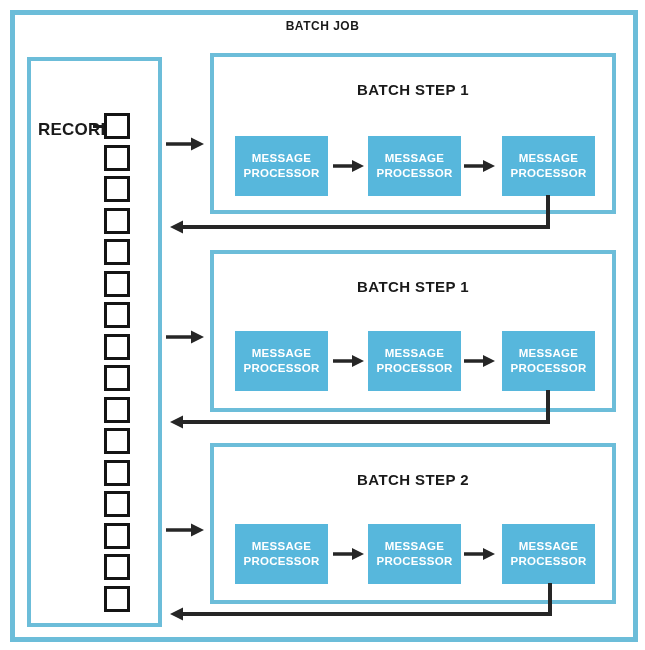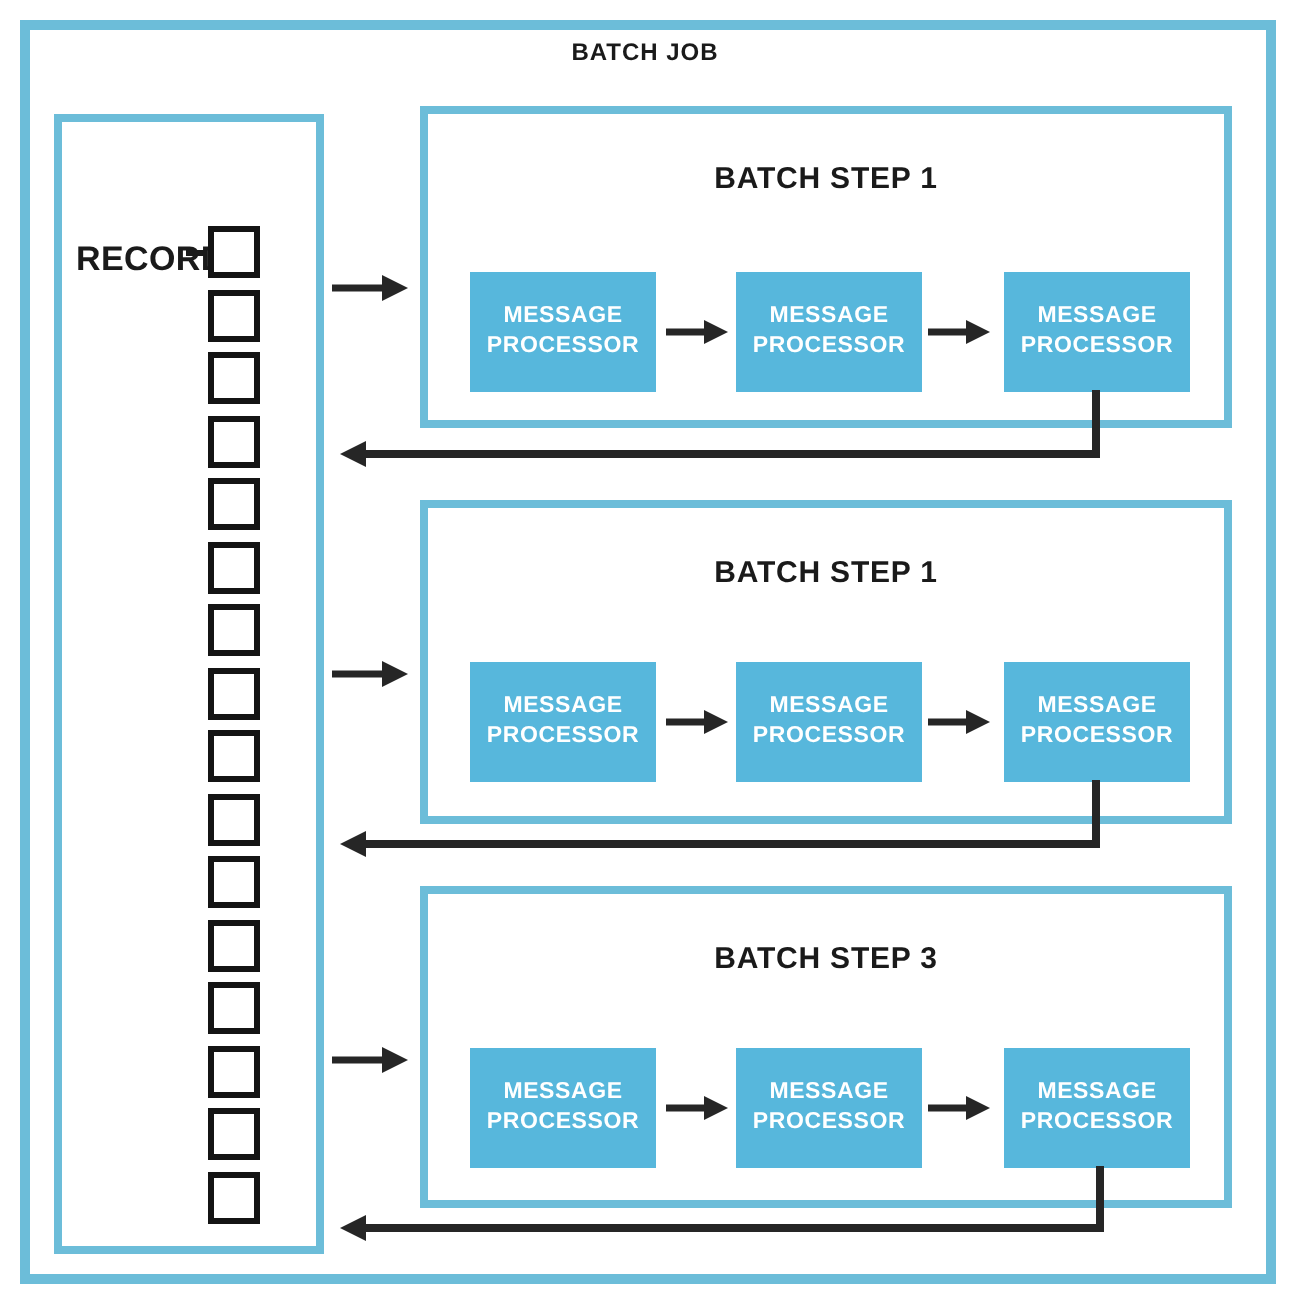--- a/index.html
+++ b/index.html
@@ -107,21 +107,21 @@
   <div class="mp mp-r1 mp-c3">MESSAGE PROCESSOR</div>
 
   <div class="step-box step-2">
     <div class="step-label">BATCH STEP 1</div>
   </div>
   <div class="mp mp-r2 mp-c1">MESSAGE PROCESSOR</div>
   <div class="mp mp-r2 mp-c2">MESSAGE PROCESSOR</div>
   <div class="mp mp-r2 mp-c3">MESSAGE PROCESSOR</div>
 
   <div class="step-box step-3">
-    <div class="step-label">BATCH STEP 3</div>
+    <div class="step-label">BATCH STEP 2</div>
   </div>
   <div class="mp mp-r3 mp-c1">MESSAGE PROCESSOR</div>
   <div class="mp mp-r3 mp-c2">MESSAGE PROCESSOR</div>
   <div class="mp mp-r3 mp-c3">MESSAGE PROCESSOR</div>
 
   <svg class="arrow-layer" viewBox="0 0 645 650">
 
     <g>
       <path d="M166,144 H191" stroke-width="3.5"></path>
       <polygon points="191,137.5 204,144 191,150.5"></polygon>

